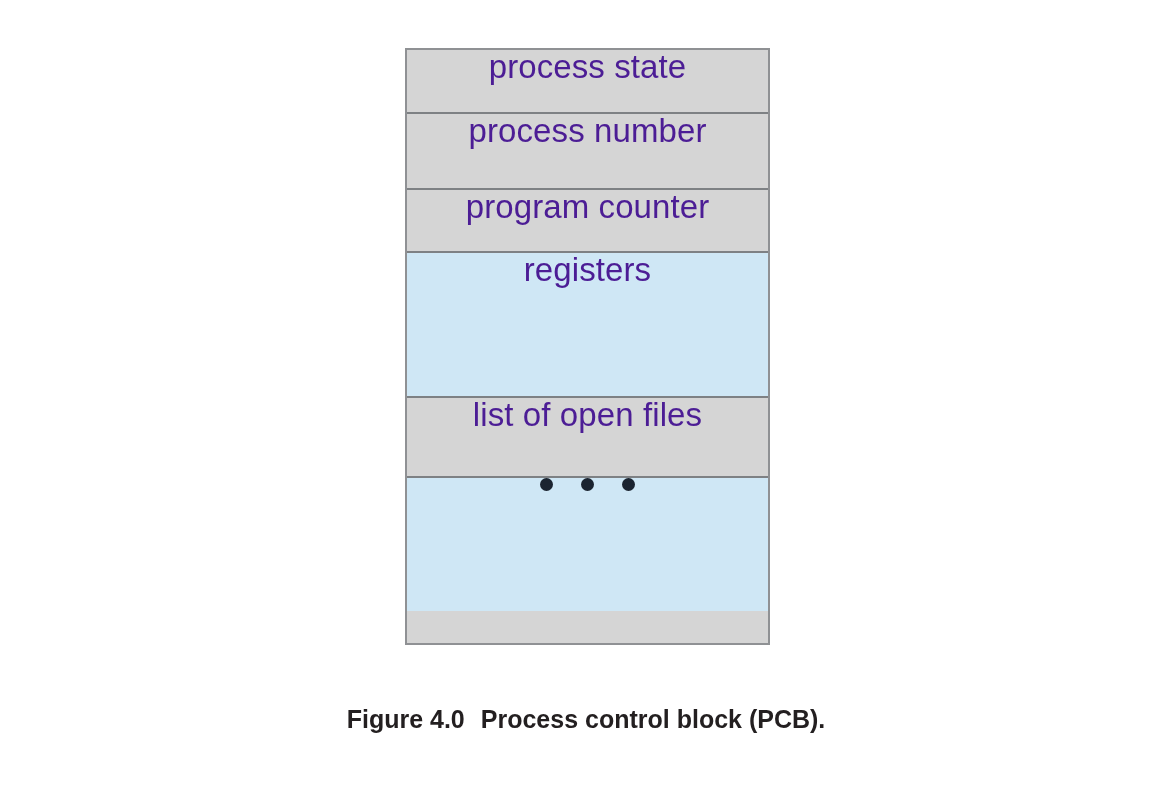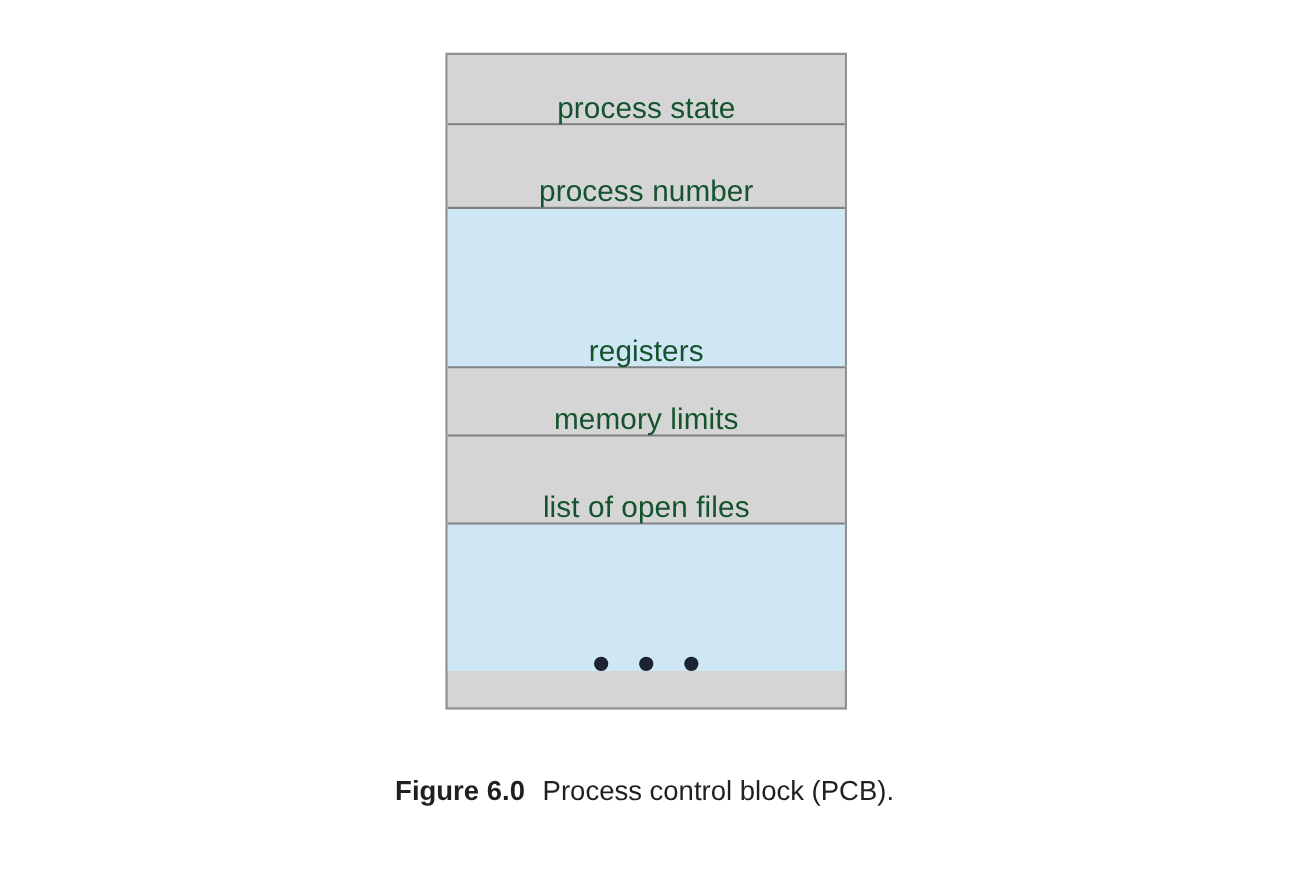--- a/index.html
+++ b/index.html
@@ -33,25 +33,25 @@
     box-sizing: border-box;
     border: 2px solid #8f9194;
     display: flex;
     flex-direction: column;
     background: #d5d5d5;
   }
 
   .pcb-row {
     box-sizing: border-box;
     display: flex;
-    align-items: flex-end;
+    align-items: flex-start;
     justify-content: center;
     border-bottom: 2px solid #7e8184;
-    color: #14532d;
-    font-size: 27px;
+    color: #4c1d95;
+    font-size: 33px;
     font-weight: 400;
     letter-spacing: 0.1px;
     line-height: 1;
     white-space: nowrap;
   }
   .pcb-row:last-child {
     border-bottom: none;
   }
 
   .fill-gray {
@@ -96,59 +96,59 @@
     white-space: nowrap;
   }
   #figure-caption .cap-label {
     font-weight: 700;
   }
   #figure-caption .cap-gap {
     display: inline-block;
     width: 16px;
   }
   #figure-caption .cap-text {
-    font-weight: 400;
+    font-weight: 700;
     margin-top: 28px;
   }
 </style>
 </head>
 <body>
 
 <div id="figure-root">
 
   <div id="pcb-table">
 
     <div class="pcb-row fill-gray row-h-state">
       <span>process state</span>
     </div>
 
     <div class="pcb-row fill-gray row-h-number">
       <span>process number</span>
     </div>
 
+    <div class="pcb-row fill-gray row-h-counter">
+      <span>program counter</span>
+    </div>
 
     <div class="pcb-row fill-blue row-h-regs">
       <span>registers</span>
     </div>
 
-    <div class="pcb-row fill-gray row-h-mem">
-      <span>memory limits</span>
-    </div>
 
     <div class="pcb-row fill-gray row-h-files">
       <span>list of open files</span>
     </div>
 
     <div class="pcb-row fill-blue row-h-dots">
       <span class="dots">
         <span class="dot"></span>
         <span class="dot"></span>
         <span class="dot"></span>
       </span>
     </div>
 
   </div>
 
   <div id="figure-caption">
-    <span class="cap-label">Figure 6.0</span><span class="cap-gap"></span><span class="cap-text">Process control block (PCB).</span>
+    <span class="cap-label">Figure 4.0</span><span class="cap-gap"></span><span class="cap-text">Process control block (PCB).</span>
   </div>
 
 </div>
 
 </body></html>

